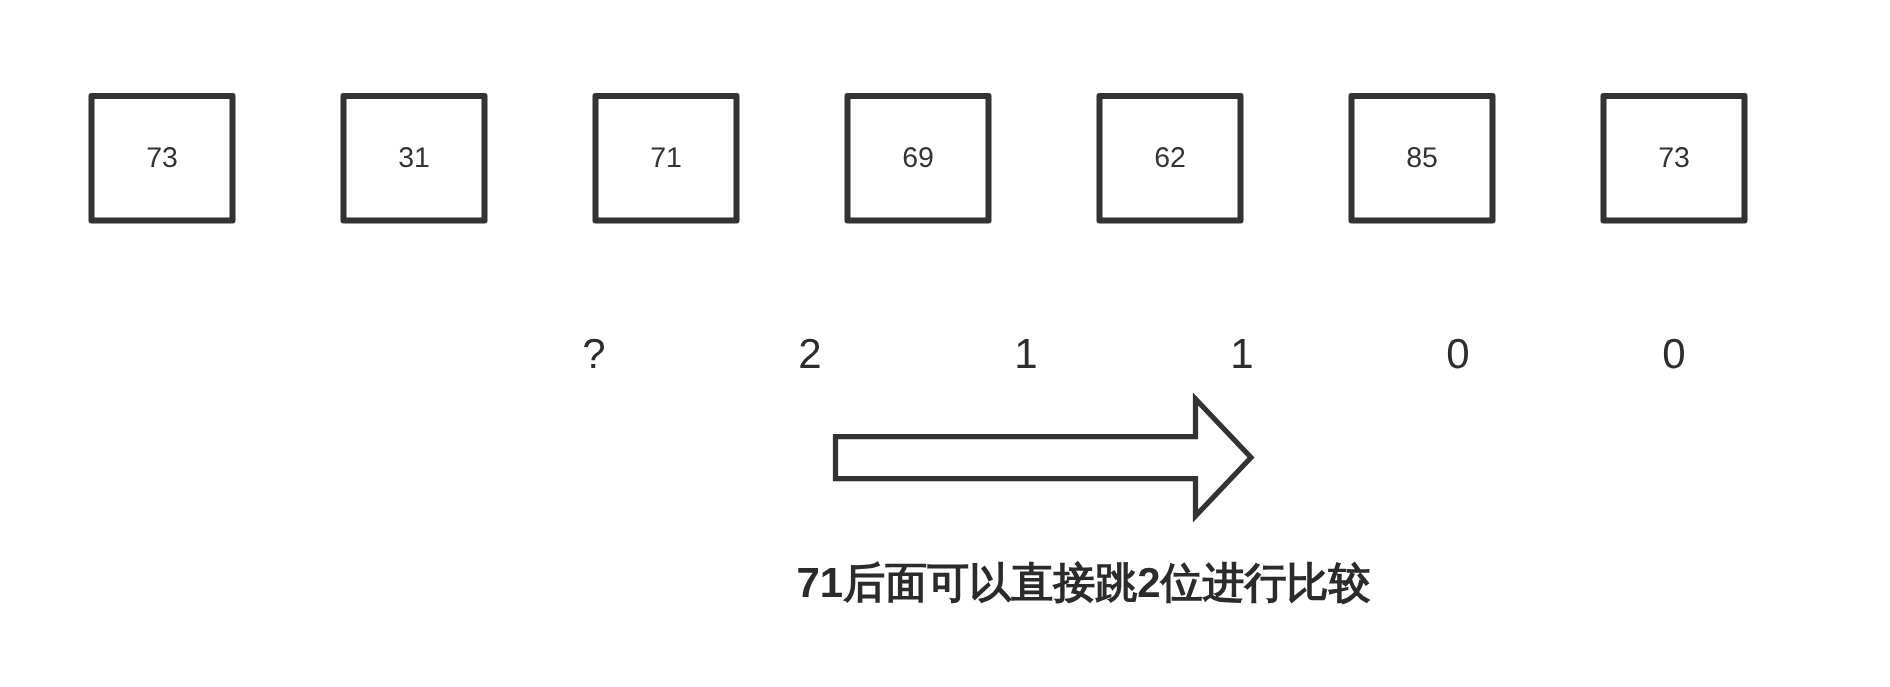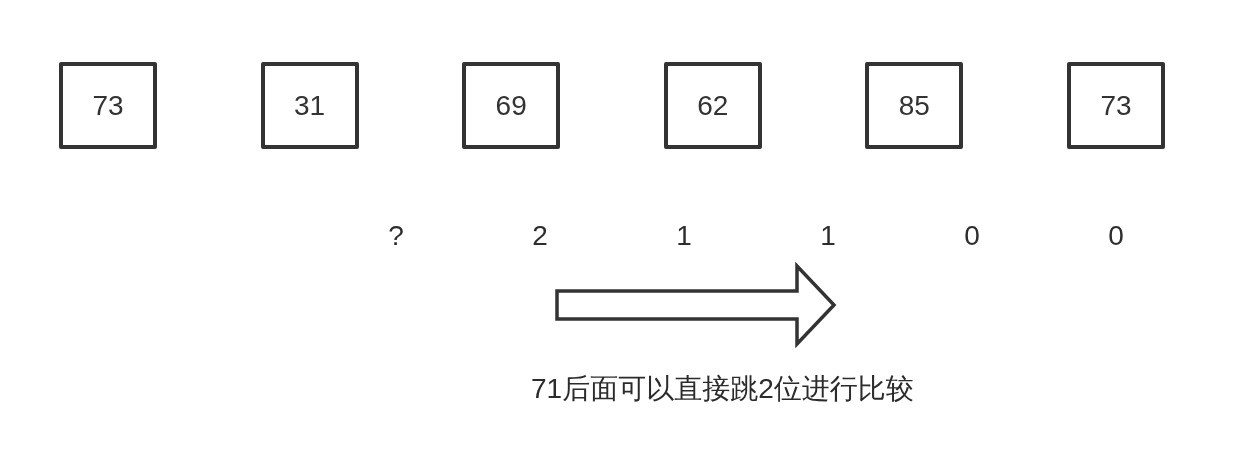--- a/index.html
+++ b/index.html
@@ -27,21 +27,21 @@
   .box {
     box-sizing: border-box;
     width: 98px;
     height: 87px;
     border: 4px solid #333333;
     border-radius: 2px;
     background: #ffffff;
     display: flex;
     align-items: center;
     justify-content: center;
-    font-size: 28px;
+    font-size: 19px;
     color: #333333;
   }
   .label-row { top: 220px; }
   .label-cell {
     width: 98px;
     text-align: center;
     font-size: 28px;
     line-height: 32px;
     color: #2d2d2d;
   }
@@ -51,36 +51,39 @@
     top: 262px;
     width: 284px;
     height: 86px;
   }
   .caption {
     position: absolute;
     left: 531px;
     top: 372px;
     font-size: 28px;
     line-height: 34px;
-    font-weight: 400;
+    font-weight: 700;
     color: #2b2b2b;
     white-space: nowrap;
   }
 </style>
 </head>
 <body>
 
 <div class="stage">
 
   <div class="row box-row">
     <div class="box">
         <span>73</span>
       </div>
     <div class="box">
         <span>31</span>
+      </div>
+    <div class="box">
+        <span>71</span>
       </div>
     <div class="box">
         <span>69</span>
       </div>
     <div class="box">
         <span>62</span>
       </div>
     <div class="box">
         <span>85</span>
       </div>

